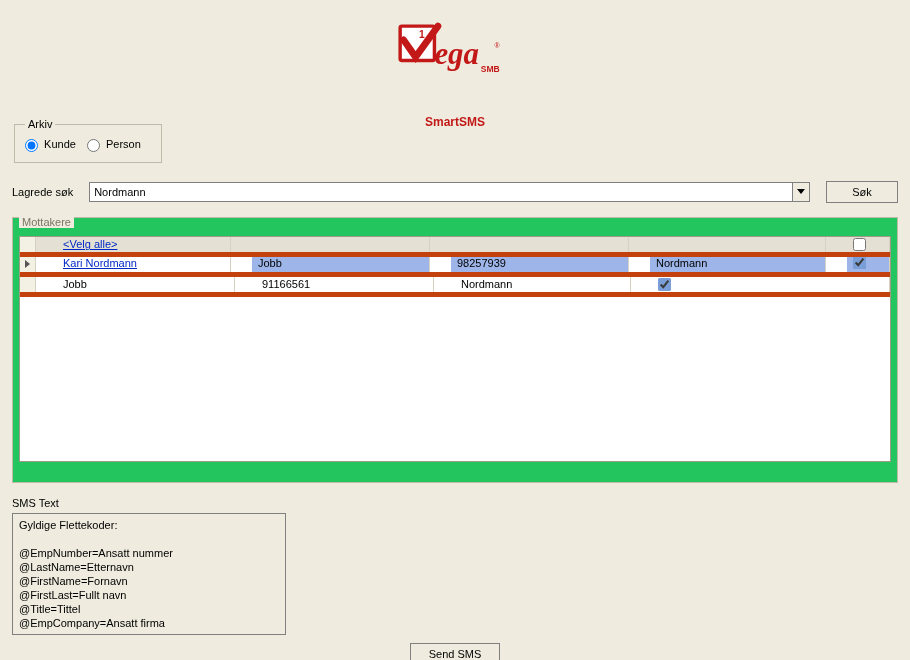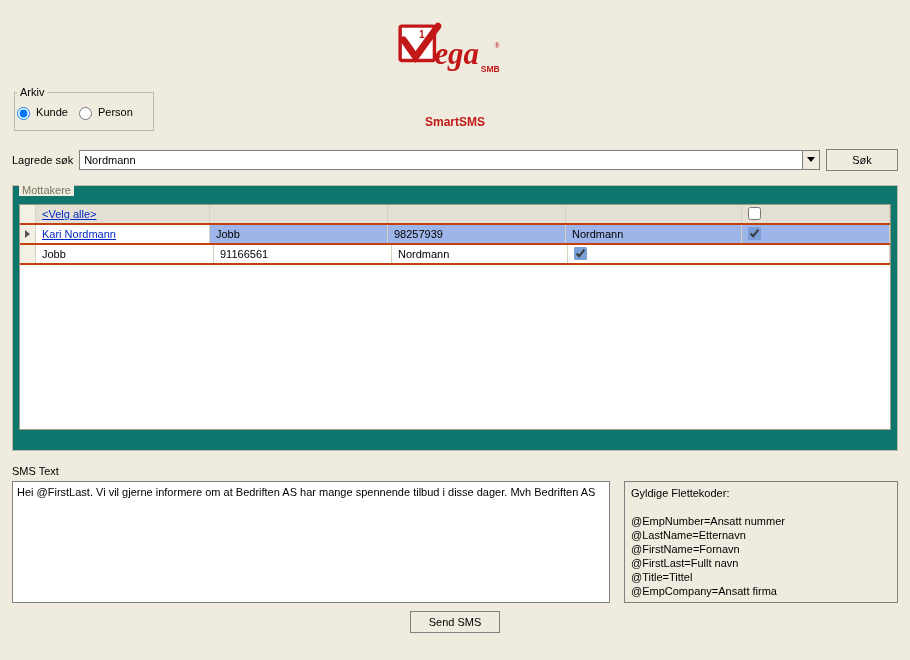--- a/index.html
+++ b/index.html
@@ -29,44 +29,44 @@
   }
   .brand-sub {
     color: #c31818;
     font-weight: bold;
     font-size: 12px;
     margin-top: 21px;
   }
 
   
   fieldset.arkiv {
-    margin-top: 78px;
+    margin-top: 110px;
     border: 1px solid #c0bba9;
     display: inline-block;
-    padding: 8px 12px 10px 2px;
+    padding: 8px 12px 10px 10px;
   }
   fieldset.arkiv legend {
     padding: 0 3px;
     font-size: 11px;
   }
   .radio-row label {
     margin-right: 8px;
     vertical-align: middle;
   }
   input[type=radio] {
     vertical-align: middle;
     margin: 0 3px 0 0;
   }
 
   
   .search-row {
     margin-top: 18px;
     display: flex;
     align-items: center;
-    gap: 6px;
+    gap: 16px;
   }
   .search-row .lbl { flex: 0 0 auto; }
   .combo {
     flex: 1;
     display: flex;
     height: 20px;
   }
   .combo input {
     flex: 1;
     border: 1px solid #808080;
@@ -103,21 +103,21 @@
     padding: 0 18px;
   }
 
   
   .group {
     margin-top: 14px;
     border: 1px solid #c0bba9;
     padding: 18px 6px 20px 6px;
     position: relative;
     height: 266px;
-    background: #0f766e;
+    background: #22c55e;
   }
   .group .group-title {
     position: absolute;
     top: -2px; left: 6px;
     background: #efebde;
     padding: 0 3px;
     color: #7a7462;
     font-size: 11px;
   }
 
@@ -154,24 +154,25 @@
   .col-navn  { flex: 0 0 174px; }
   .col-adr   { flex: 0 0 178px; }
   .col-tlf   { flex: 0 0 178px; }
   .col-firma { flex: 0 0 176px; }
   .col-send  { flex: 1; text-align: center; }
   .col-send.header { text-align: left; }
 
   .grid-body { flex: 1; overflow: auto; background: #fff; }
   .grid-row {
     display: flex;
-    border-bottom: 2px solid #c2410c;
+    border-bottom: 5px solid #c2410c;
     height: 20px;
     align-items: stretch;
     font-size: 11px;
+    gap: 21px;
   }
   .grid-row .cell { display: flex; align-items: center; }
   .grid-row.alt { background: #e4e1d4; }
   .grid-row.selected .cell { background: #9db5e8; align-items: flex-end; }
   .grid-row.selected .row-indicator { background: #f3f0e4; }
   .link { color: #0029c6; text-decoration: underline; cursor: pointer; }
   .ptr {
     width: 0; height: 0;
     border-top: 4px solid transparent;
     border-bottom: 4px solid transparent;
@@ -303,21 +304,20 @@
               <input type="checkbox" class="chk" checked="" style="">
             </div>
         </div>
 
       </div>
     </div>
   </div>
 
   <div class="sms-label">SMS Text</div>
   <div class="lower">
-    <textarea class="sms" style="">Hei @FirstLast. Vi vil gjerne informere om at Bedriften AS har mange spennende tilbud i disse dager. Mvh Bedriften AS</textarea>
     <div class="codes"><span>Gyldige Flettekoder:</span>
 
 <span>@EmpNumber=Ansatt nummer
 @LastName=Etternavn
 @FirstName=Fornavn
 @FirstLast=Fullt navn
 @Title=Tittel
 @EmpCompany=Ansatt firma</span></div>
   </div>
 

